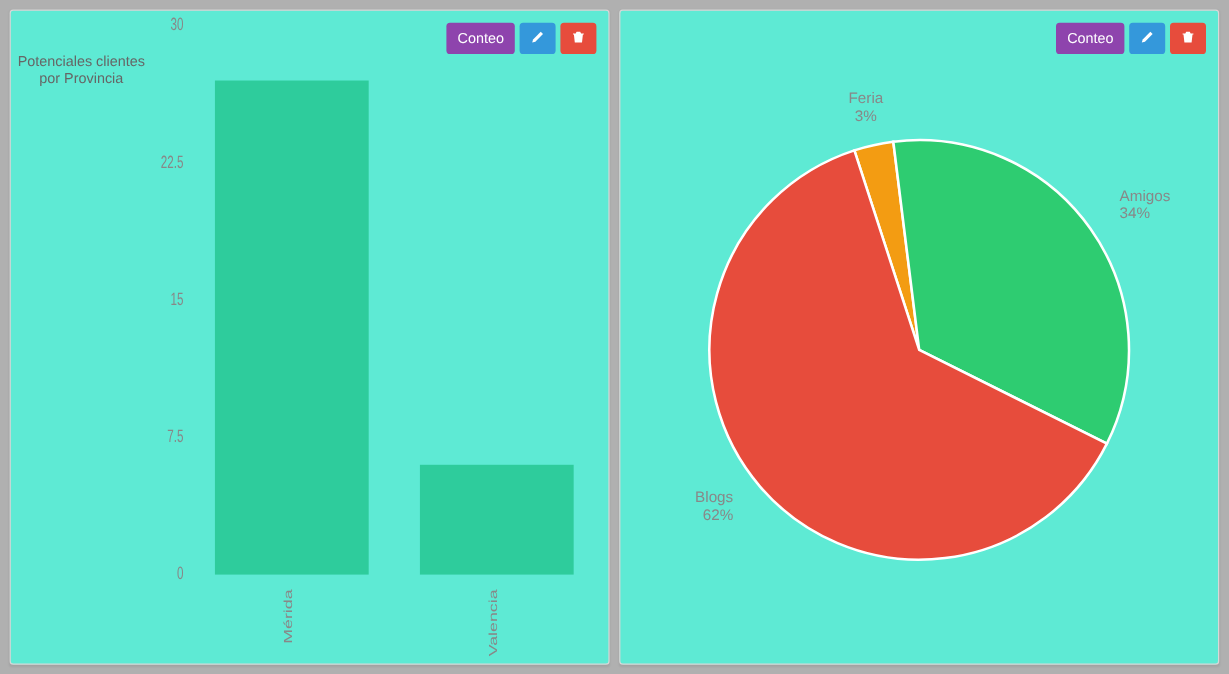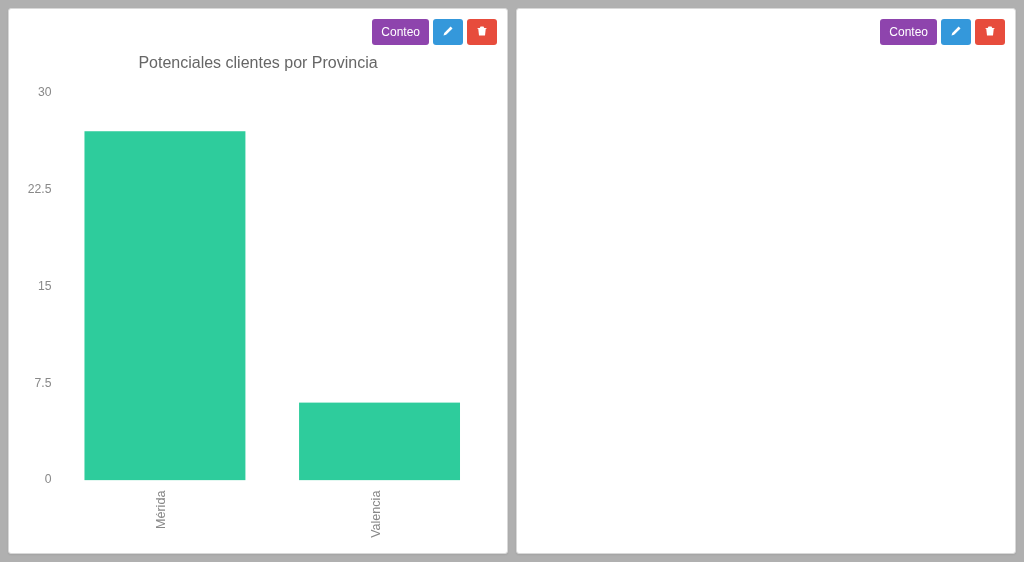--- a/index.html
+++ b/index.html
@@ -13,28 +13,28 @@
   }
   .workspace {
     display: flex;
     gap: 8px;
     padding: 8px;
     height: 562px;
     width: 1024px;
   }
   .panel {
     flex: 1 1 50%;
-    background: #ffffff;
+    background: #5eead4;
     border: 1px solid #d8d8d8;
     border-radius: 3px;
     box-shadow: 0 1px 2px rgba(0,0,0,0.08);
     position: relative;
-    padding: 10px;
+    padding: 0;
     display: flex;
-    flex-direction: column;
+    flex-direction: row;
   }
   .toolbar {
     position: absolute;
     right: 10px;
     top: 10px;
     display: flex;
     gap: 4px;
     z-index: 5;
   }
   .btn {
@@ -49,21 +49,21 @@
     align-items: center;
     justify-content: center;
     height: 26px;
   }
   .btn-purple { background: #8e44ad; }
   .btn-blue   { background: #3498db; width: 30px; }
   .btn-red    { background: #e74c3c; width: 30px; }
   .chart-title {
     text-align: center;
     margin: 35px 0 10px 0;
-    font-size: 16px;
+    font-size: 12px;
     color: #666;
     font-weight: 400;
   }
   .chart-body {
     flex: 1 1 auto;
     position: relative;
   }
   
   .bar-chart-svg {
     width: 100%;
@@ -140,15 +140,28 @@
         </span>
       </button>
       <button class="btn btn-red">
         <span>
           <svg class="icon-svg" viewBox="0 0 16 16">
               <path fill="#fff" d="M3 5h10l-1 9H4L3 5zm3-3h4l1 2H5l1-2zM2 4h12v1H2V4z"></path>
             </svg>
         </span>
       </button>
     </div>
+    <div class="chart-body">
+      <svg class="pie-svg" id="pie-svg" viewBox="0 0 470 440" preserveAspectRatio="xMidYMid meet">
+          <path d="M 235 230 L 184.01219592813368 73.07567481129968 A 165 165 0 0 1 214.63173578380537 66.26199643082464 Z" fill="#f39c12" stroke="#fff" stroke-width="2"></path>
+          <text class="slice-label-line1" x="193.077684084602" y="35.608069630651215" text-anchor="middle">Feria</text>
+          <text class="slice-label-line2" x="193.077684084602" y="49.608069630651215" text-anchor="middle">3%</text>
+          <path d="M 235 230 L 214.63173578380537 66.26199643082464 A 165 165 0 0 1 382.60571604525234 303.73976261670725 Z" fill="#2ecc71" stroke="#fff" stroke-width="2"></path>
+          <text class="slice-label-line1" x="392.5676235391387" y="112.54846787850663" text-anchor="start">Amigos</text>
+          <text class="slice-label-line2" x="392.5676235391387" y="126.54846787850663" text-anchor="start">34%</text>
+          <path d="M 235 230 L 382.60571604525234 303.73976261670725 A 165 165 0 1 1 184.01219592813362 73.07567481129968 Z" fill="#e74c3c" stroke="#fff" stroke-width="2"></path>
+          <text class="slice-label-line1" x="88.7399965238798" y="349.92462580117245" text-anchor="end">Blogs</text>
+          <text class="slice-label-line2" x="88.7399965238798" y="363.92462580117245" text-anchor="end">62%</text>
+        </svg>
+    </div>
   </div>
 
 </div>
 
 </body></html>

